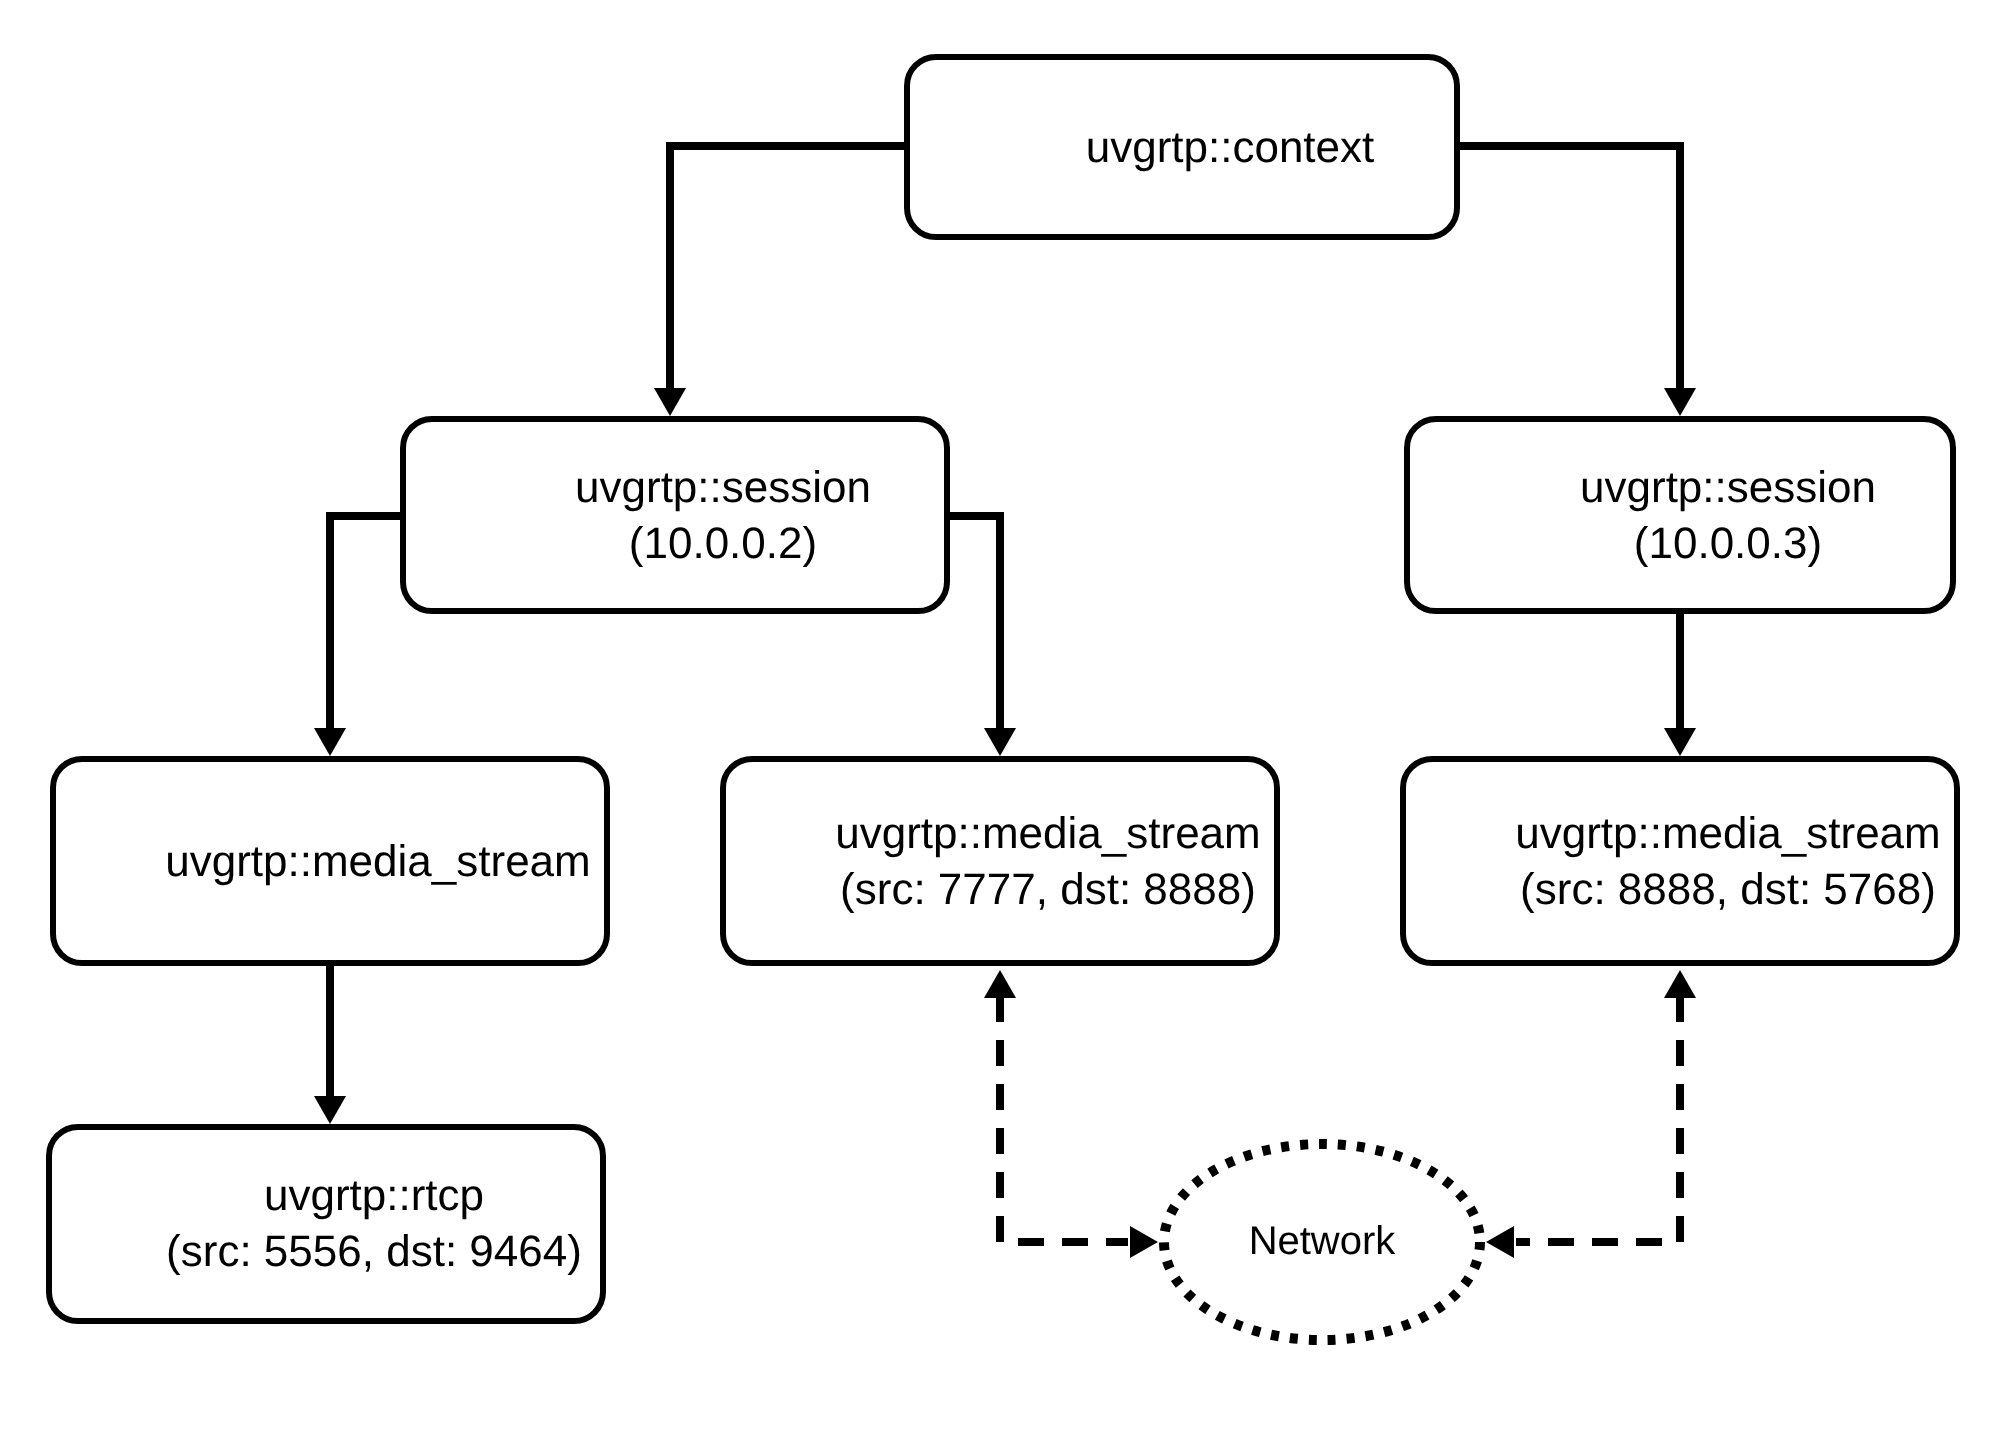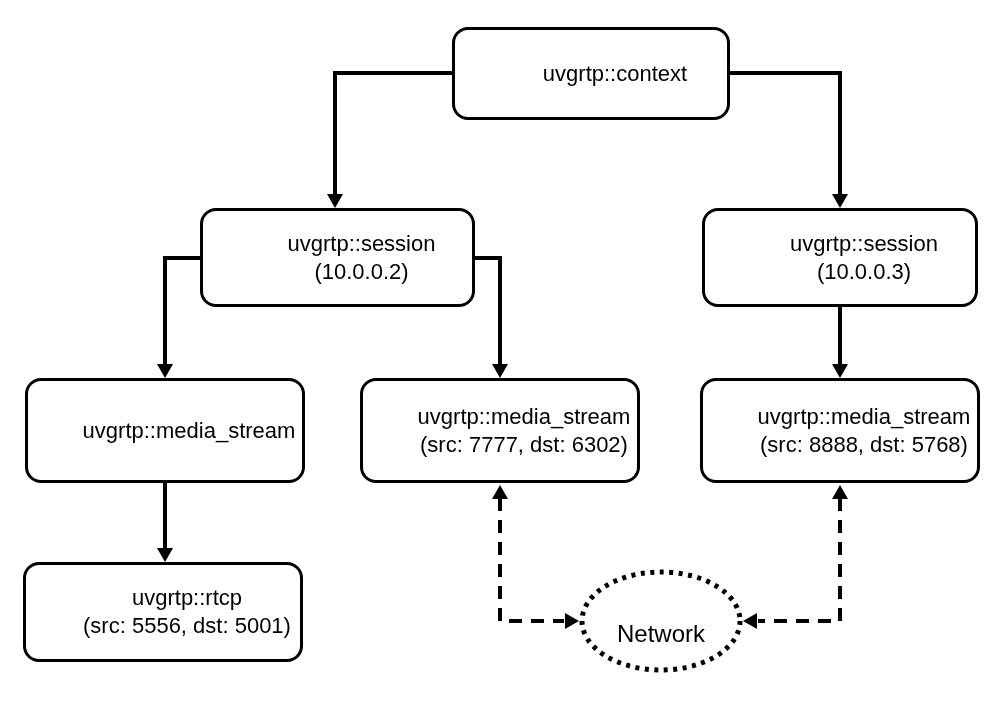--- a/index.html
+++ b/index.html
@@ -36,26 +36,26 @@
   .node .title, .node .subtitle { display: block; }
   #node-context   { left: 452px; top:  27px; width: 278px; height:  93px; }
   #node-session-a { left: 200px; top: 208px; width: 275px; height:  99px; }
   #node-session-b { left: 702px; top: 208px; width: 276px; height:  99px; }
   #node-media-1   { left:  25px; top: 378px; width: 280px; height: 105px; }
   #node-media-2   { left: 360px; top: 378px; width: 280px; height: 105px; }
   #node-media-3   { left: 700px; top: 378px; width: 280px; height: 105px; }
   #node-rtcp      { left:  23px; top: 562px; width: 280px; height: 100px; }
   #network-label {
     position: absolute;
-    left: 581px; top: 614px;
+    left: 581px; top: 601px;
     width: 160px; height: 40px;
     display: flex;
     align-items: center;
     justify-content: center;
-    font-size: 24px;
+    font-size: 20px;
     text-align: center;
   }
 </style>
 </head>
 <body>
 
 <div id="canvas">
 
   <svg id="edge-layer" viewBox="0 0 1003 720" xmlns="http://www.w3.org/2000/svg">
 
@@ -117,28 +117,28 @@
     <span class="title">uvgrtp::session</span>
     <span class="subtitle">(10.0.0.3)</span>
   </div>
 
   <div class="node" id="node-media-1">
     <span class="title">uvgrtp::media_stream</span>
   </div>
 
   <div class="node" id="node-media-2">
     <span class="title">uvgrtp::media_stream</span>
-    <span class="subtitle">(src: 7777, dst: 6302)</span>
+    <span class="subtitle">(src: 7777, dst: 8888)</span>
   </div>
 
   <div class="node" id="node-media-3">
     <span class="title">uvgrtp::media_stream</span>
     <span class="subtitle">(src: 8888, dst: 5768)</span>
   </div>
 
   <div class="node" id="node-rtcp">
     <span class="title">uvgrtp::rtcp</span>
-    <span class="subtitle">(src: 5556, dst: 5001)</span>
+    <span class="subtitle">(src: 5556, dst: 9464)</span>
   </div>
 
   <div id="network-label">Network</div>
 
 </div>
 
 </body></html>

